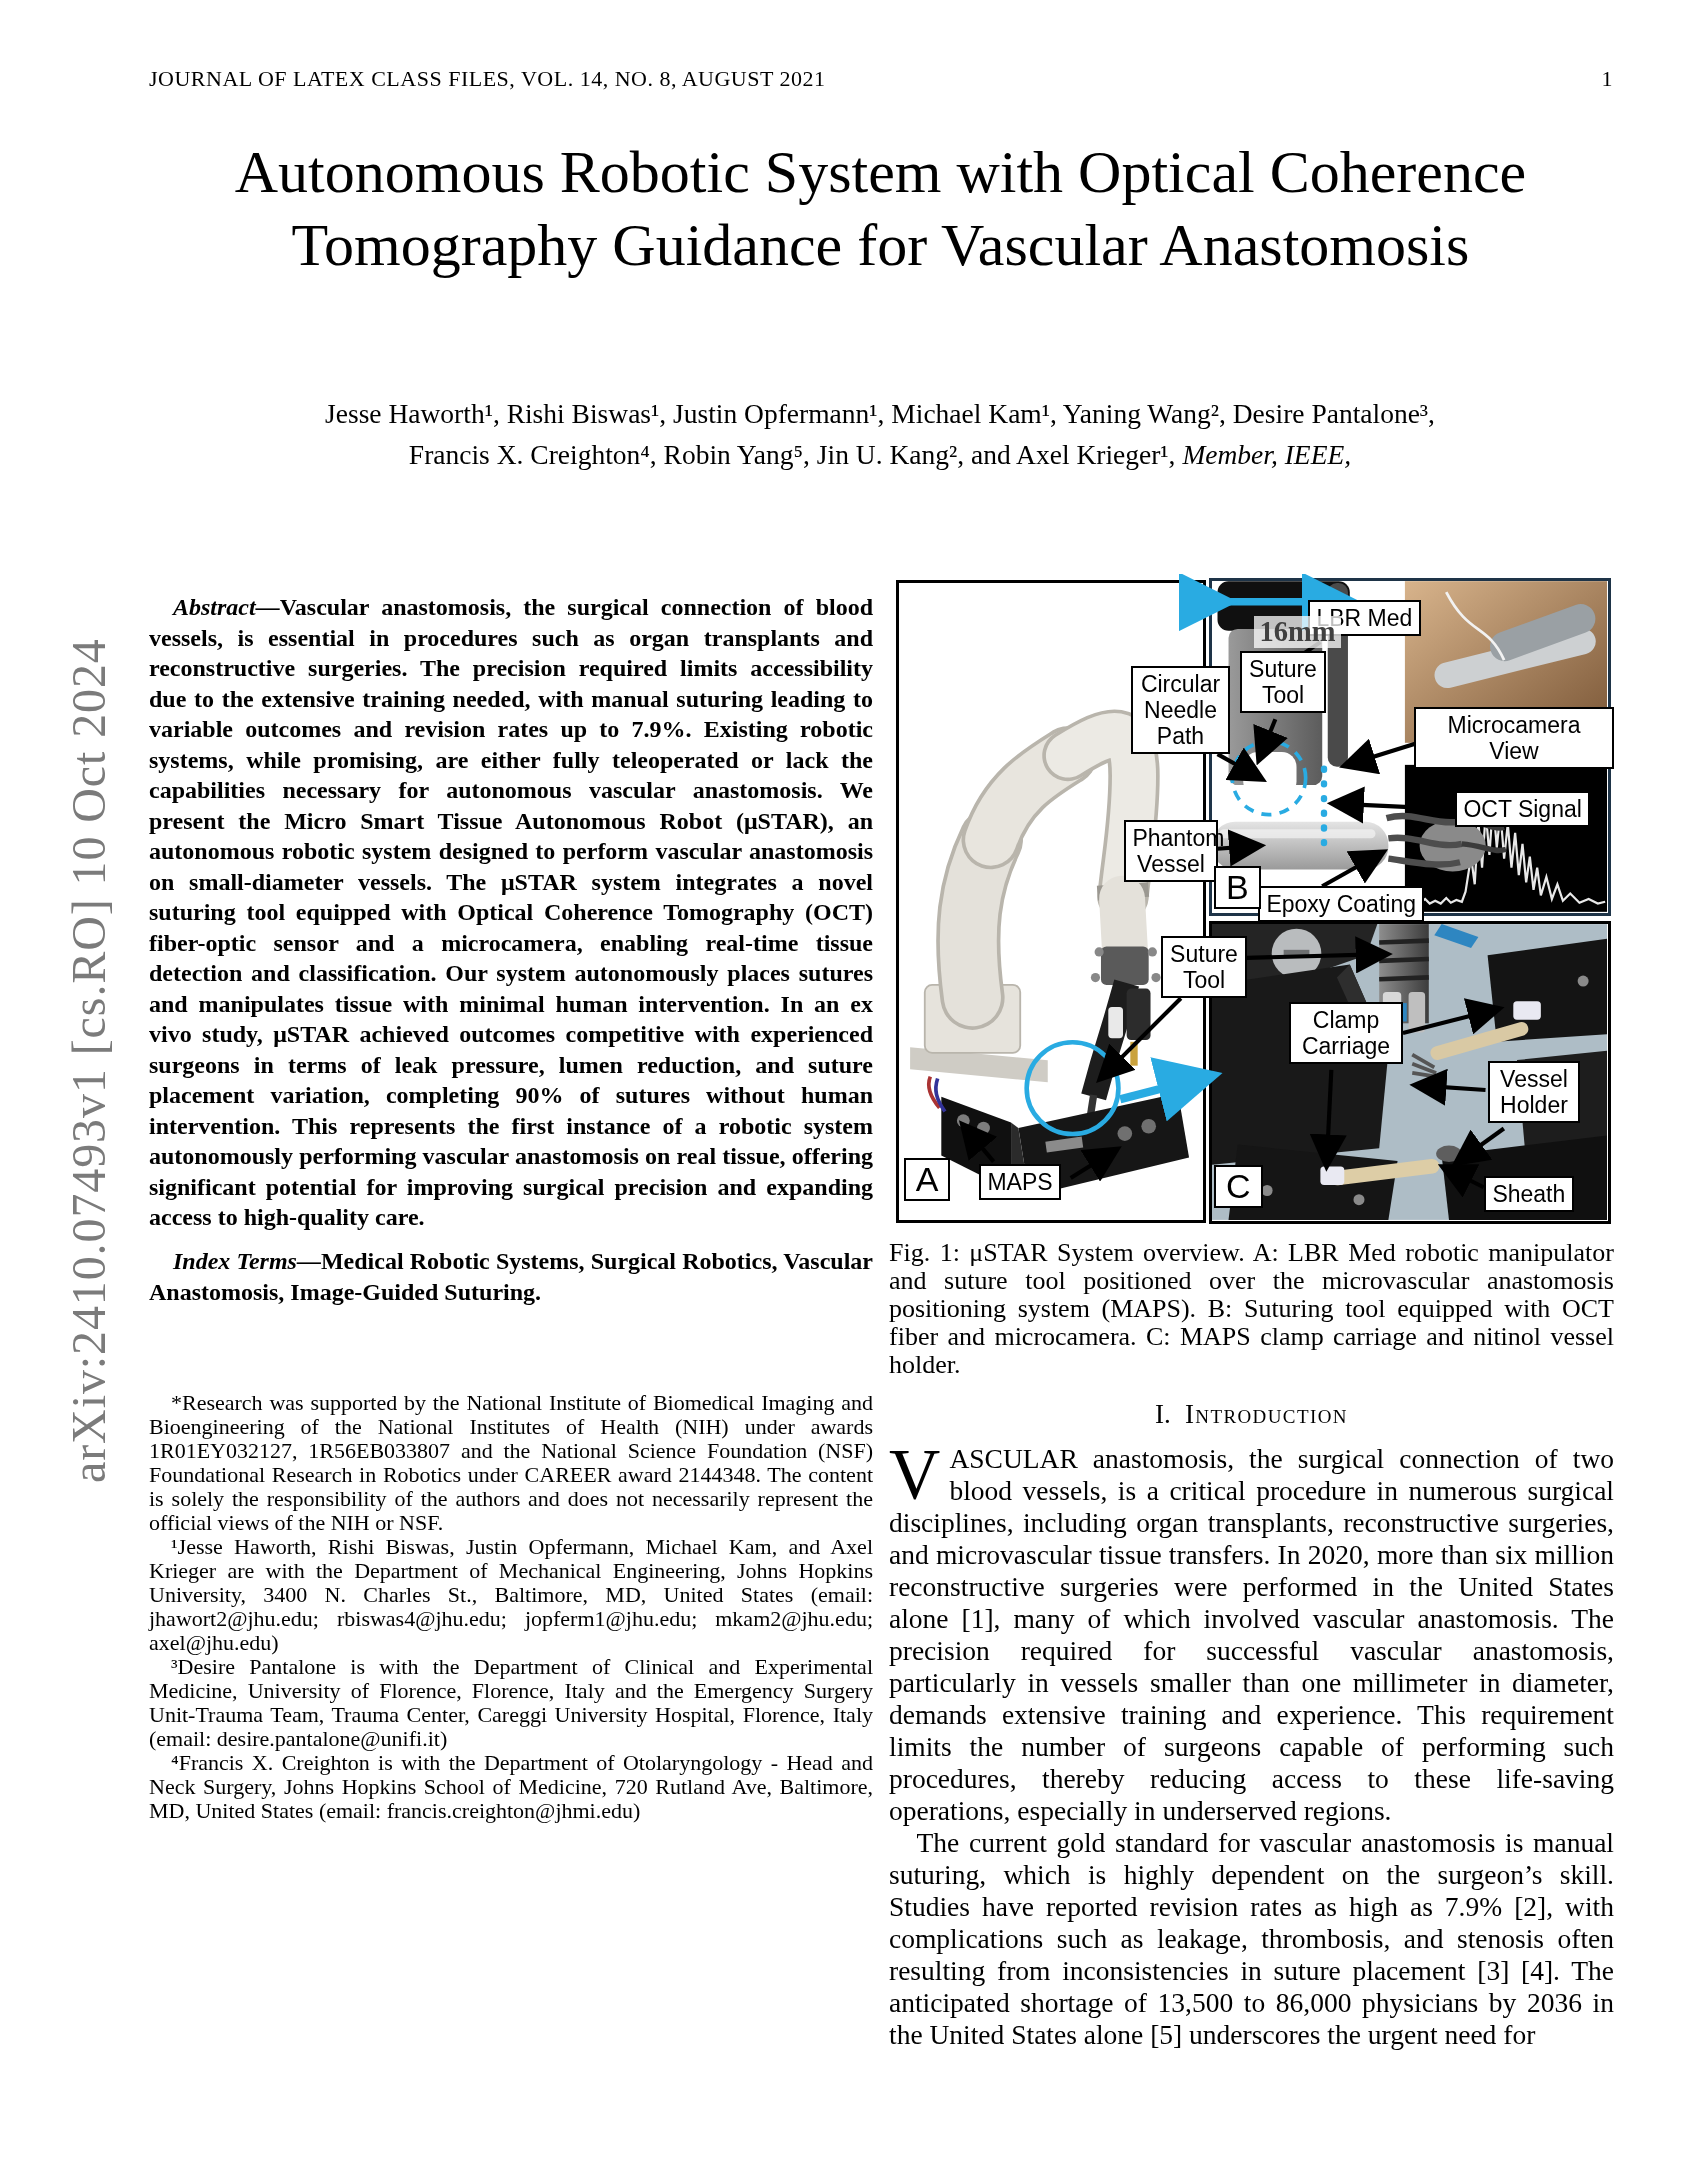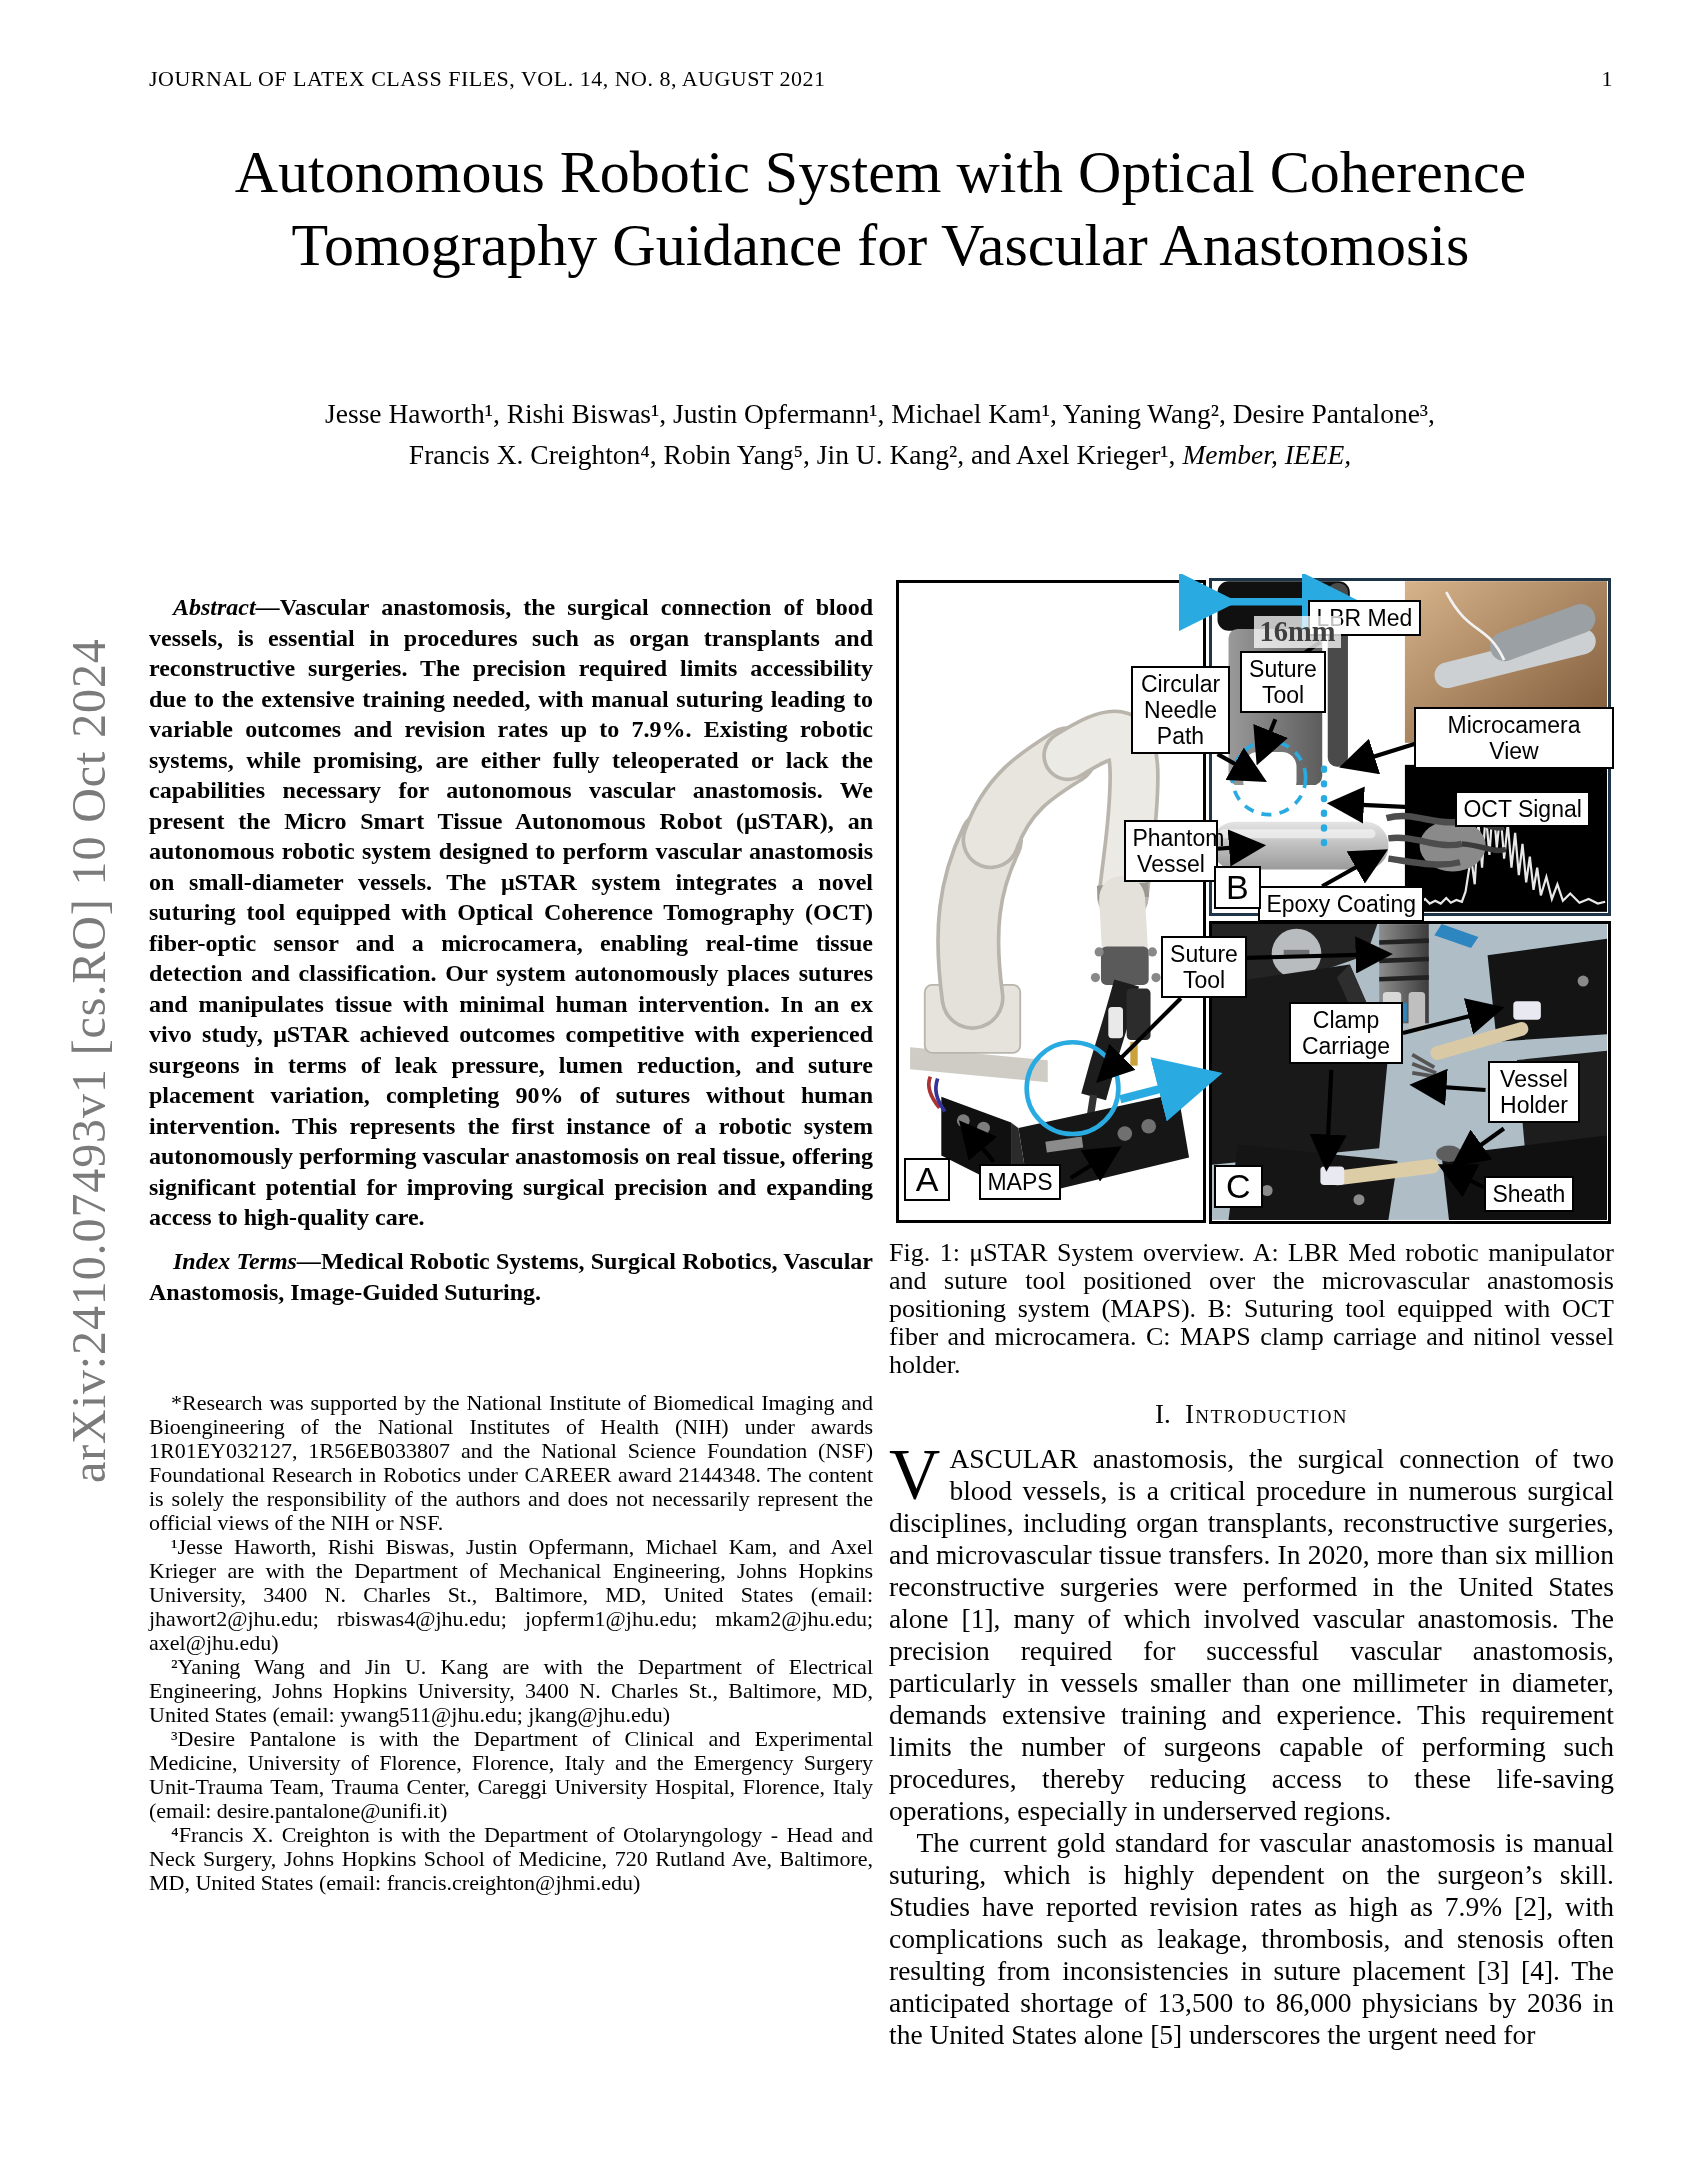--- a/index.html
+++ b/index.html
@@ -82,21 +82,20 @@
     <div>Jesse Haworth¹, Rishi Biswas¹, Justin Opfermann¹, Michael Kam¹, Yaning Wang², Desire Pantalone³,</div>
     <div><span>Francis X. Creighton⁴, Robin Yang⁵, Jin U. Kang², and Axel Krieger¹, </span><i>Member, IEEE,</i></div>
   </div>
 
   <div class="colL">
     <p class="abs"><span class="lbl">Abstract—</span><span>Vascular anastomosis, the surgical connection of blood vessels, is essential in procedures such as organ transplants and reconstructive surgeries. The precision required limits accessibility due to the extensive training needed, with manual suturing leading to variable outcomes and revision rates up to 7.9%. Existing robotic systems, while promising, are either fully teleoperated or lack the capabilities necessary for autonomous vascular anastomosis. We present the Micro Smart Tissue Autonomous Robot (μSTAR), an autonomous robotic system designed to perform vascular anastomosis on small-diameter vessels. The μSTAR system integrates a novel suturing tool equipped with Optical Coherence Tomography (OCT) fiber-optic sensor and a microcamera, enabling real-time tissue detection and classification. Our system autonomously places sutures and manipulates tissue with minimal human intervention. In an ex vivo study, μSTAR achieved outcomes competitive with experienced surgeons in terms of leak pressure, lumen reduction, and suture placement variation, completing 90% of sutures without human intervention. This represents the first instance of a robotic system autonomously performing vascular anastomosis on real tissue, offering significant potential for improving surgical precision and expanding access to high-quality care.</span></p>
     <p class="idx"><span class="lbl">Index Terms—</span><span>Medical Robotic Systems, Surgical Robotics, Vascular Anastomosis, Image-Guided Suturing.</span></p>
     <div class="footnotes">
       <p>*Research was supported by the National Institute of Biomedical Imaging and Bioengineering of the National Institutes of Health (NIH) under awards 1R01EY032127, 1R56EB033807 and the National Science Foundation (NSF) Foundational Research in Robotics under CAREER award 2144348. The content is solely the responsibility of the authors and does not necessarily represent the official views of the NIH or NSF.</p>
       <p>¹Jesse Haworth, Rishi Biswas, Justin Opfermann, Michael Kam, and Axel Krieger are with the Department of Mechanical Engineering, Johns Hopkins University, 3400 N. Charles St., Baltimore, MD, United States (email: jhawort2@jhu.edu; rbiswas4@jhu.edu; jopferm1@jhu.edu; mkam2@jhu.edu; axel@jhu.edu)</p>
-      <p>²Yaning Wang and Jin U. Kang are with the Department of Electrical Engineering, Johns Hopkins University, 3400 N. Charles St., Baltimore, MD, United States (email: ywang511@jhu.edu; jkang@jhu.edu)</p>
       <p>³Desire Pantalone is with the Department of Clinical and Experimental Medicine, University of Florence, Florence, Italy and the Emergency Surgery Unit-Trauma Team, Trauma Center, Careggi University Hospital, Florence, Italy (email: desire.pantalone@unifi.it)</p>
       <p>⁴Francis X. Creighton is with the Department of Otolaryngology - Head and Neck Surgery, Johns Hopkins School of Medicine, 720 Rutland Ave, Baltimore, MD, United States (email: francis.creighton@jhmi.edu)</p>
     </div>
   </div>
 
   <div class="colR">
 
     <div class="figwrap">
 
       <div class="panel" id="panelA">

